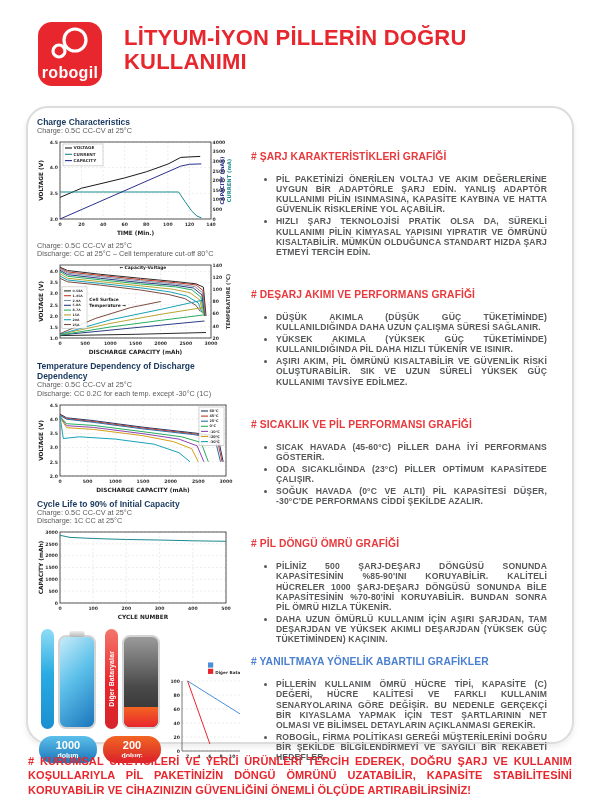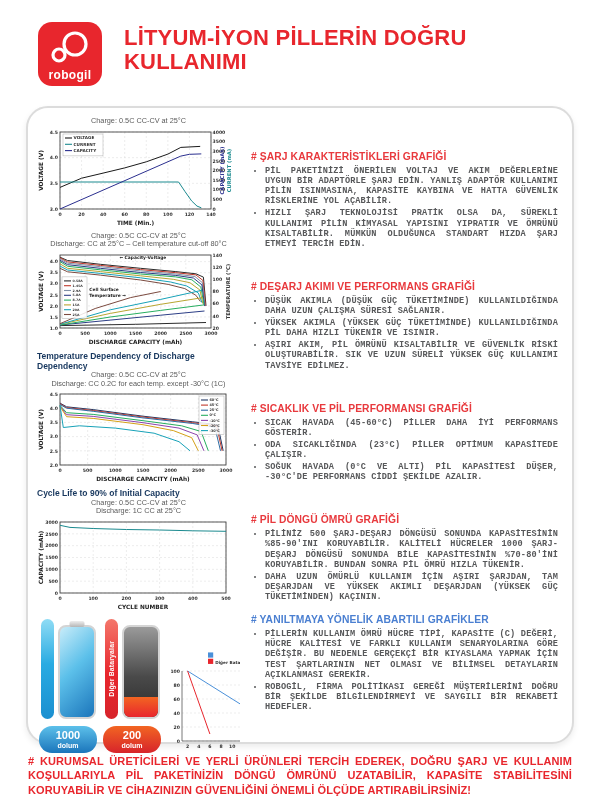--- a/index.html
+++ b/index.html
@@ -3,40 +3,40 @@
 <meta charset="utf-8">
 <style>
   html,body{margin:0;padding:0;background:#ffffff;}
   body{width:600px;height:800px;overflow:hidden;font-family:"Liberation Sans",sans-serif;-webkit-font-smoothing:antialiased;}
   .page{width:600px;height:800px;position:relative;background:#fff;}
 
   
   .header{display:flex;align-items:flex-start;padding:22px 0 0 38px;height:76px;}
   .logo{width:64px;height:64px;background:#e8262d;border-radius:14px;display:flex;flex-direction:column;align-items:center;justify-content:flex-end;padding-bottom:5px;box-sizing:border-box;flex:none;}
   .logo svg{position:relative;top:-4px;}
-  .logo-text{color:#fff;font-size:12px;font-weight:600;letter-spacing:0.3px;line-height:1;}
+  .logo-text{color:#fff;font-size:16px;font-weight:600;letter-spacing:0.3px;line-height:1;}
   .title{margin:4px 0 0 22px;color:#e8262d;font-size:22px;font-weight:700;line-height:1.08;width:370px;letter-spacing:0.2px;}
 
   
   .card{margin:8px 26px 0 26px;height:638px;border:2px solid #dcdcdc;border-radius:22px;box-shadow:0 3px 6px rgba(0,0,0,0.08);padding:9px 10px 6px 9px;box-sizing:border-box;display:flex;gap:7px;background:#fff;}
   .left-col{width:203px;flex:none;}
   .right-col{flex:1;padding:2px 4px 0 4px;}
 
   .chart-block{margin-bottom:5px;}
   .chart-title{font-size:8.5px;font-weight:700;color:#17375e;line-height:1.2;}
-  .chart-sub{font-size:7.3px;color:#5a5a5a;line-height:1.18;text-align:center;}
+  .chart-sub{font-size:7.3px;color:#5a5a5a;line-height:1.18;}
   svg.chart{display:block;margin-top:1px;}
   svg text{font-family:"DejaVu Sans",sans-serif;}
 
   
   .section{margin-bottom:12px;}
   .section h2{margin:0 0 3px 0;font-size:10.3px;font-weight:800;letter-spacing:0.1px;line-height:1.15;}
   .section h2.red{color:#e8393d;margin-top:32px;}
   .section h2.blue{color:#4a7fd1;}
-  .section ul{margin:0;padding:0 0 0 14px;font-family:Liberation Mono, monospace;}
+  .section ul{margin:11px;padding:0 0 0 14px;}
   .section li{font-size:8.6px;font-weight:700;color:#57585a;text-align:justify;line-height:1.18;letter-spacing:0.15px;margin-bottom:2px;}
 
   
   .compare{display:flex;align-items:flex-end;gap:6px;margin-top:8px;padding-left:2px;}
   .pair{display:flex;flex-direction:column;align-items:center;}
   .pair-row{display:flex;align-items:flex-end;gap:4px;}
   .capsule{width:13px;height:100px;border-radius:7px;background:linear-gradient(180deg,#8fdcf5,#29abe2 45%,#1b8fd0);}
   .capsule.red{background:linear-gradient(180deg,#f4776b,#e8262d 55%,#d7242b);display:flex;align-items:center;justify-content:center;}
   .capsule.red span{writing-mode:vertical-rl;transform:rotate(180deg);color:#fff;font-size:6.8px;font-weight:700;white-space:nowrap;letter-spacing:0.2px;}
   .battery{width:38px;height:94px;border-radius:8px;position:relative;border:2px solid #d4d4d4;box-sizing:border-box;}
@@ -68,20 +68,21 @@
       <span class="logo-text">robogil</span>
     </div>
     <div class="title">LİTYUM-İYON PİLLERİN DOĞRU KULLANIMI</div>
   </div>
 
   <div class="card">
 
     <div class="left-col">
 
       <div class="chart-block">
+        <div class="chart-title">Charge Characteristics</div>
         <div class="chart-sub">Charge: 0.5C CC-CV at 25°C</div>
         <svg class="chart" width="198" height="100">
             <line x1="23" y1="5" x2="23" y2="82" stroke="#dadada" stroke-width="0.5" stroke-dasharray="2 2"></line>
             <text x="23" y="88.5" font-size="4.6" fill="#333" text-anchor="middle" font-weight="bold">0</text>
             <line x1="44.57142857142857" y1="5" x2="44.57142857142857" y2="82" stroke="#dadada" stroke-width="0.5" stroke-dasharray="2 2"></line>
             <text x="44.57142857142857" y="88.5" font-size="4.6" fill="#333" text-anchor="middle" font-weight="bold">20</text>
             <line x1="66.14285714285714" y1="5" x2="66.14285714285714" y2="82" stroke="#dadada" stroke-width="0.5" stroke-dasharray="2 2"></line>
             <text x="66.14285714285714" y="88.5" font-size="4.6" fill="#333" text-anchor="middle" font-weight="bold">40</text>
             <line x1="87.71428571428571" y1="5" x2="87.71428571428571" y2="82" stroke="#dadada" stroke-width="0.5" stroke-dasharray="2 2"></line>
             <text x="87.71428571428571" y="88.5" font-size="4.6" fill="#333" text-anchor="middle" font-weight="bold">60</text>

